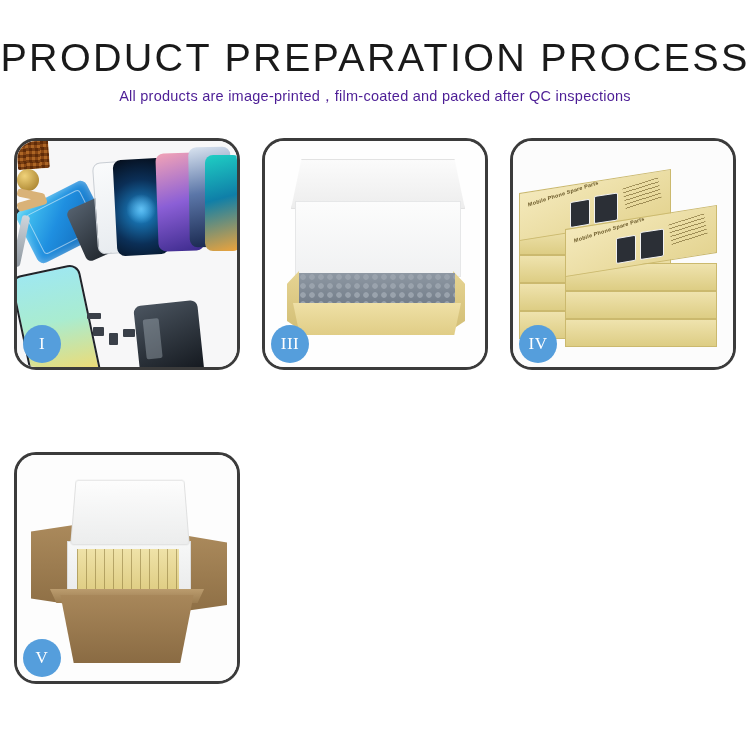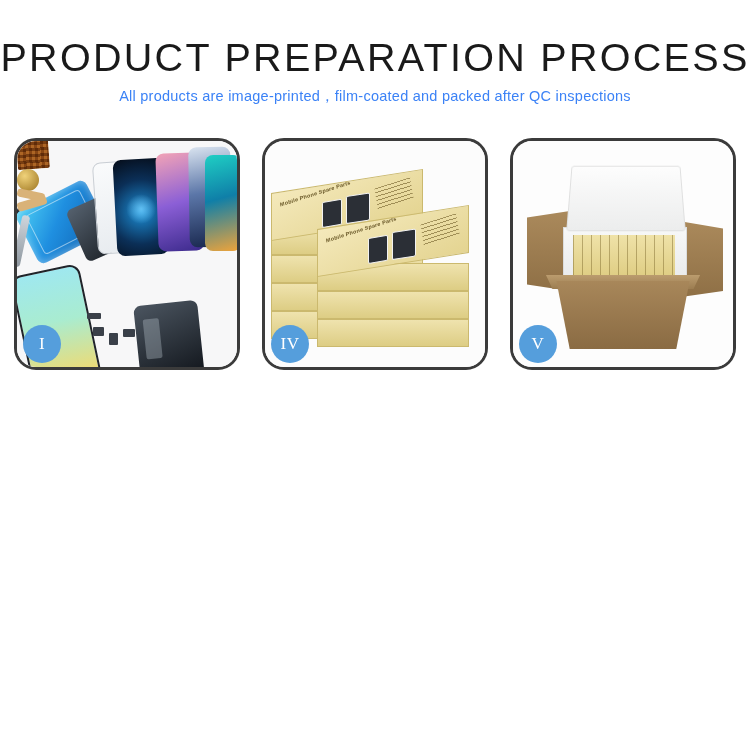--- a/index.html
+++ b/index.html
@@ -11,21 +11,21 @@
   }
   .page{position:relative;width:750px;height:750px;}
 
   .header{position:absolute;left:0;top:36px;width:750px;text-align:center;}
   .title{
     font-size:38px;font-weight:400;color:#1a1a1a;
     letter-spacing:2.2px;line-height:44px;white-space:nowrap;
     transform:scaleX(1.04);transform-origin:center;
   }
   .subtitle{
-    margin-top:7px;font-size:14.5px;color:#3b82f6;
+    margin-top:7px;font-size:14.5px;color:#4c1d95;
     letter-spacing:.25px;line-height:18px;white-space:nowrap;
   }
 
   .grid{
     position:absolute;left:14px;top:138px;
     width:722px;height:552px;
     display:grid;
     grid-template-columns:repeat(3,226px);
     grid-template-rows:repeat(2,232px);
     column-gap:22px;row-gap:82px;
@@ -330,20 +330,33 @@
         <div class="bit" style="left:92px;top:192px;width:9px;height:12px;"></div>
         <div class="bit" style="left:106px;top:188px;width:12px;height:8px;"></div>
         <div class="bit" style="left:70px;top:172px;width:14px;height:6px;"></div>
       </div>
       <div class="badge">
         <span>I</span>
       </div>
     </div>
 
 
+    <div class="card">
+      <div class="photo p3">
+        <div class="b3lid"></div>
+        <div class="b3foam"></div>
+        <div class="b3left"></div>
+        <div class="b3right"></div>
+        <div class="b3grayfill"></div>
+        <div class="b3front"></div>
+      </div>
+      <div class="badge">
+        <span>III</span>
+      </div>
+    </div>
 
     <div class="card">
       <div class="photo p4">
         <div class="stackwrap">
 
           <div class="kbox" style="left:2px;top:72px;"></div>
           <div class="kbox" style="left:2px;top:100px;"></div>
           <div class="kbox" style="left:2px;top:128px;"></div>
           <div class="kbox" style="left:2px;top:156px;"></div>
 

